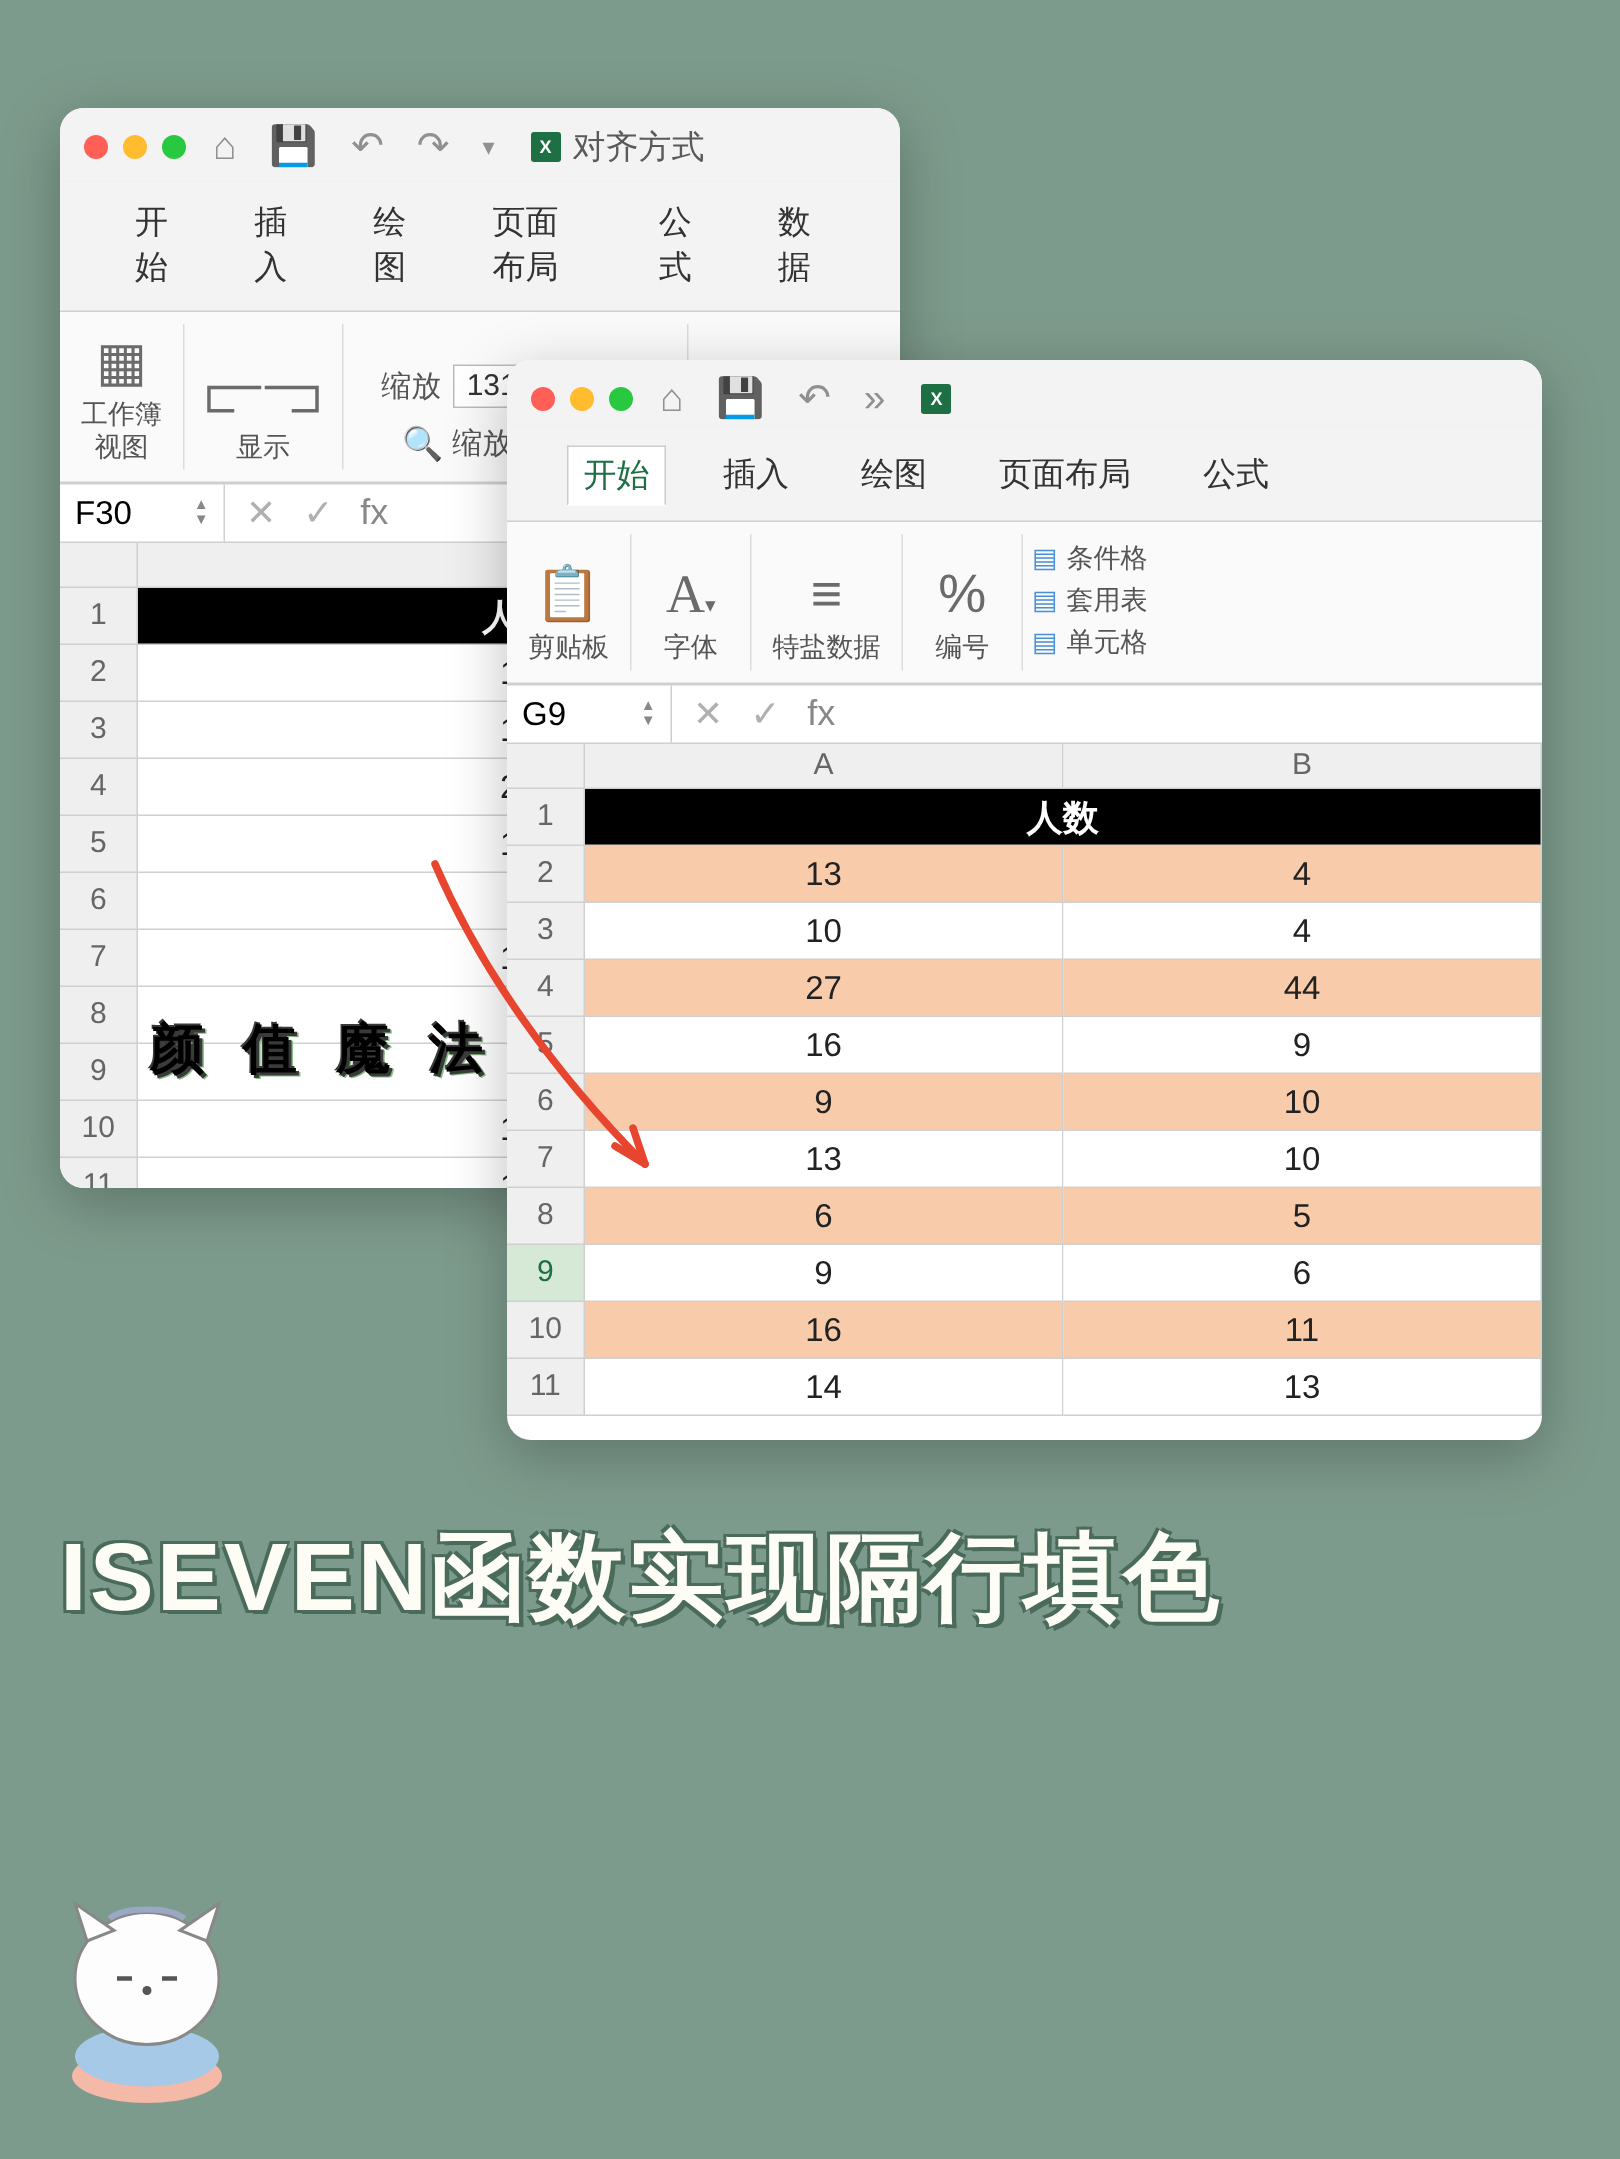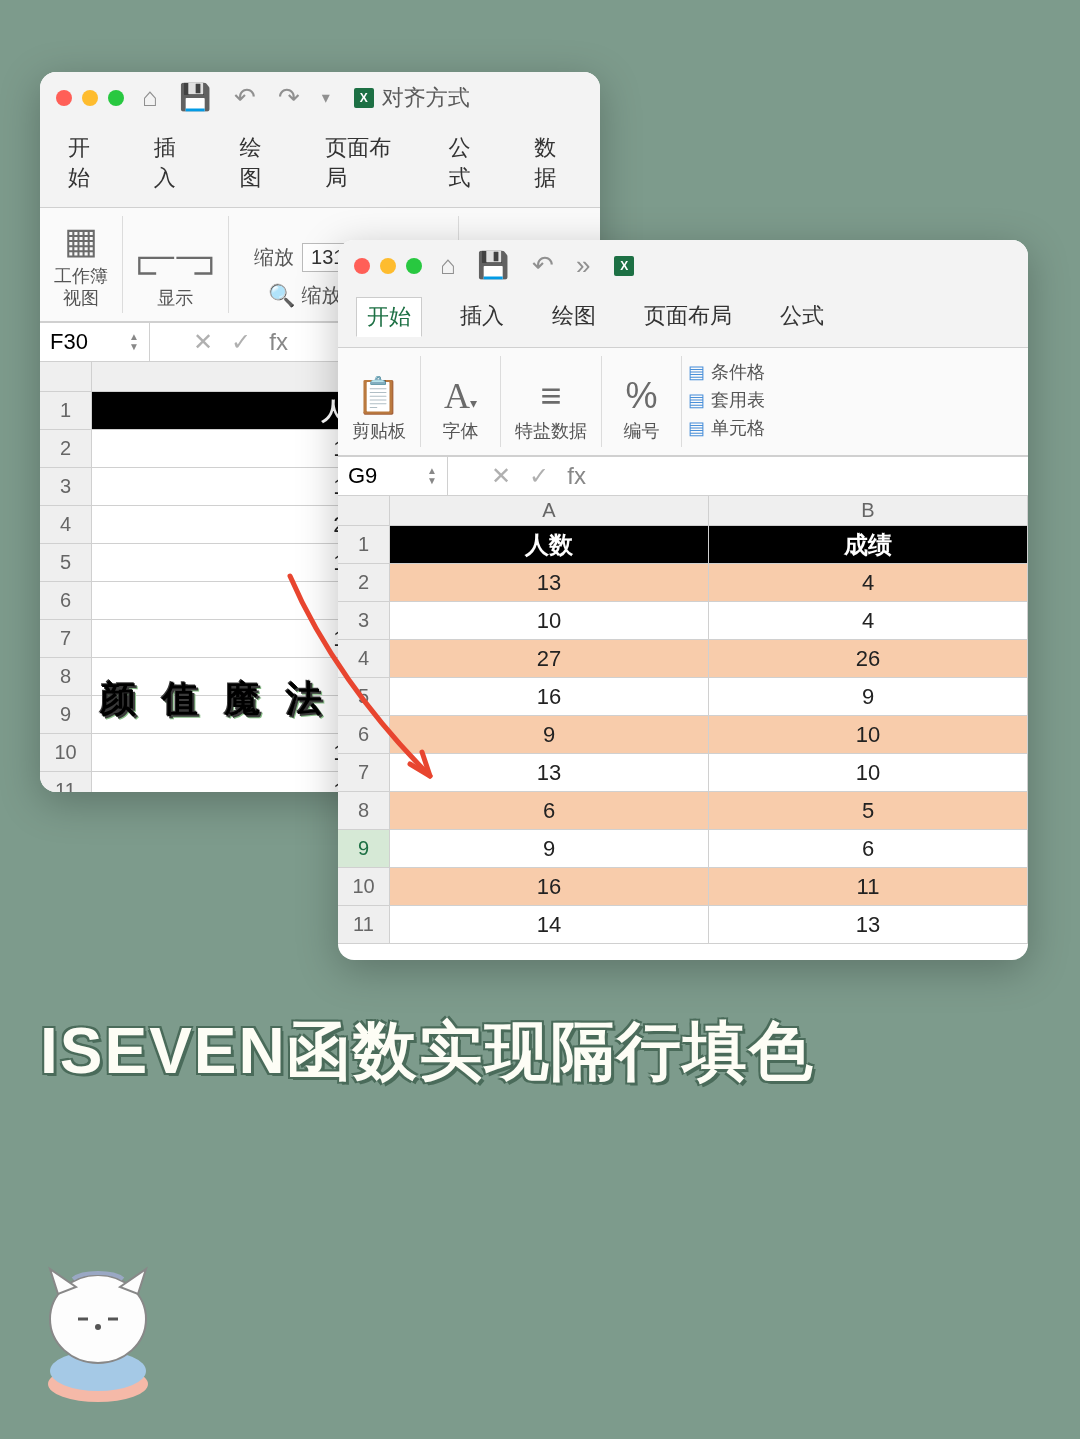--- a/index.html
+++ b/index.html
@@ -30,21 +30,21 @@
 .red { background: #ff5f57; } .yellow { background: #febc2e; } .green { background: #28c840; }
 .tb-icons { display: flex; gap: 22px; color: #909090; font-size: 26px; align-items: center; }
 .tb-icons span { cursor: pointer; }
 .doc-title { display: flex; align-items: center; gap: 8px; color: #5a5a5a; font-size: 22px; margin-left: 6px; }
 .excel-icon {
   width: 20px; height: 20px; background: #1d7044; color: #fff;
   display: inline-flex; align-items: center; justify-content: center;
   font-size: 12px; font-weight: bold; border-radius: 2px;
 }
 .menubar {
-  display: flex; gap: 28px; padding: 10px 18px;
+  display: flex; gap: 28px; padding: 10px 40px;
   background: #f3f3f3; font-size: 22px; color: #333;
   border-bottom: 1px solid #d0d0d0;
 }
 .menubar .tab { padding: 4px 10px; cursor: pointer; }
 .menubar .tab.active { background: #fff; border: 1px solid #ccc; border-bottom-color: #fff; color: #1d7044; }
 .ribbon {
   display: flex; background: #fafafa; border-bottom: 1px solid #d0d0d0;
   padding: 8px 0; min-height: 108px;
 }
 .rgroup {
@@ -61,21 +61,20 @@
   font-size: 20px; color: #333; position: relative; min-width: 130px;
 }
 .zoom-box::after { content: "▾"; position: absolute; right: 6px; top: 2px; color: #888; }
 .zoom100 { display: flex; align-items: center; gap: 6px; font-size: 20px; color: #555; }
 .zoom100 .mag { font-size: 22px; }
 .rlist { display: flex; flex-direction: column; gap: 4px; font-size: 18px; color: #555; align-items: flex-start; padding: 4px 6px; }
 .rlist div { display: flex; align-items: center; gap: 6px; }
 .formula-bar {
   display: flex; align-items: center; border-top: 1px solid #d0d0d0; border-bottom: 1px solid #d0d0d0;
   background: #fff;
-  gap: 29px;
 }
 .name-box {
   width: 110px; padding: 6px 10px; font-size: 22px; border-right: 1px solid #d0d0d0;
   display: flex; align-items: center; justify-content: space-between;
 }
 .spinners { display: flex; flex-direction: column; font-size: 10px; color: #888; line-height: 1; }
 .fx-controls { display: flex; align-items: center; gap: 18px; padding: 0 14px; color: #b0b0b0; font-size: 24px; }
 .fx-controls .fx { color: #888; }
 .sheet { display: flex; }
 .rownums { display: flex; flex-direction: column; }
@@ -335,33 +334,32 @@
         <div class="rowcell">11</div>
       </div>
     <div class="cols">
       <div class="colheads" id="colheads2">
           <div class="colhead">A</div>
           <div class="colhead">B</div>
         </div>
       <div class="datarows" id="rows2">
           <div class="datarow">
             <div class="cell hdr">人数</div>
-            <div class="cell hdr">成绩</div>
           </div>
           <div class="datarow">
             <div class="cell striped">13</div>
             <div class="cell striped">4</div>
           </div>
           <div class="datarow">
             <div class="cell">10</div>
             <div class="cell">4</div>
           </div>
           <div class="datarow">
             <div class="cell striped">27</div>
-            <div class="cell striped">26</div>
+            <div class="cell striped">44</div>
           </div>
           <div class="datarow">
             <div class="cell">16</div>
             <div class="cell">9</div>
           </div>
           <div class="datarow">
             <div class="cell striped">9</div>
             <div class="cell striped">10</div>
           </div>
           <div class="datarow">

